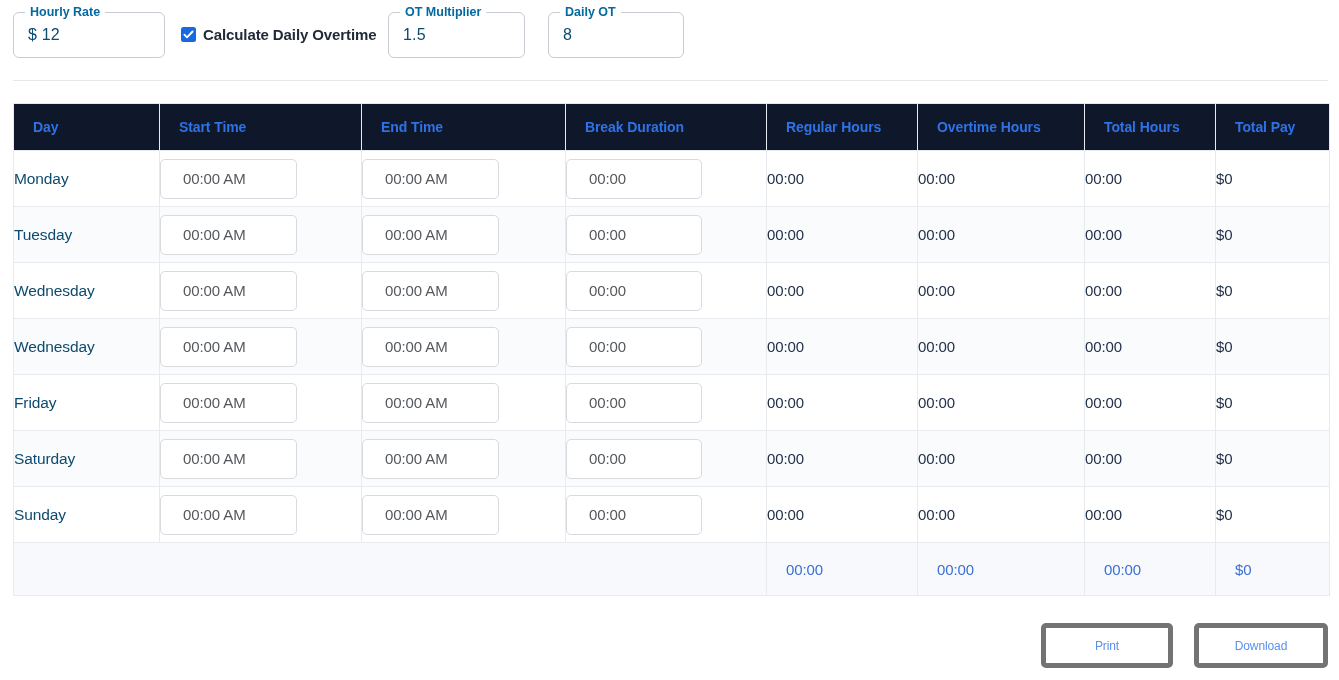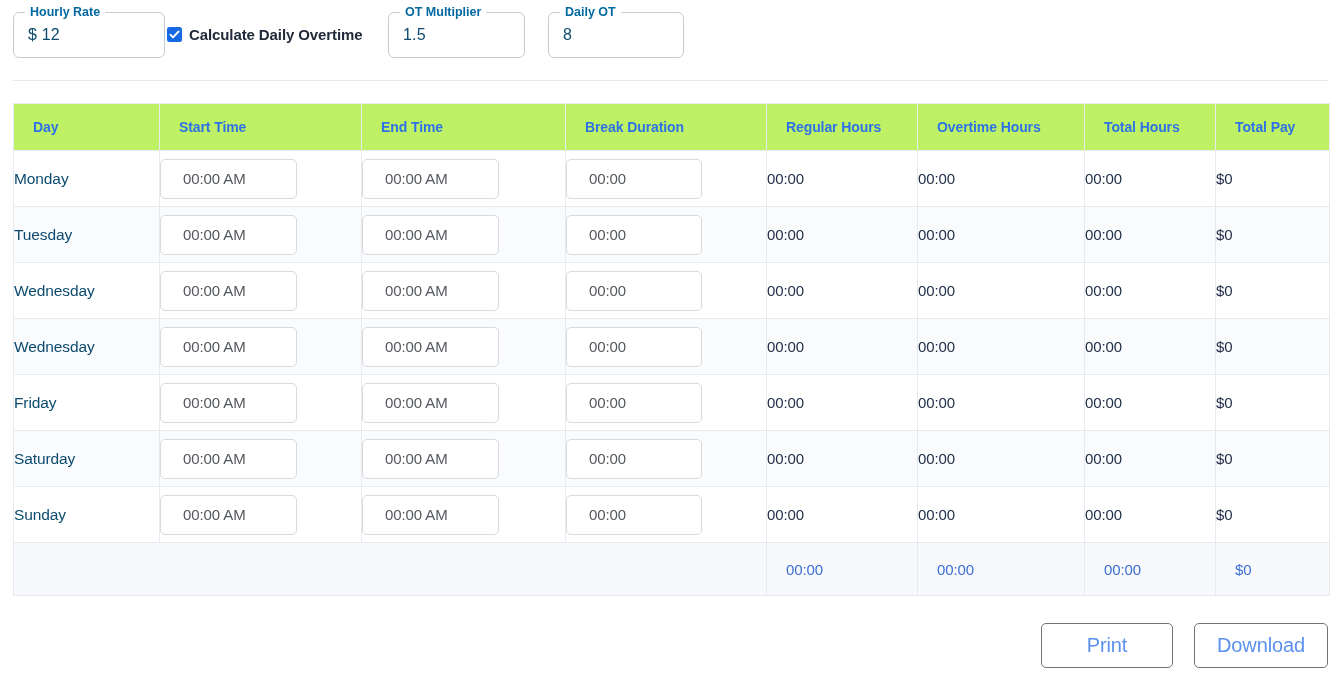--- a/index.html
+++ b/index.html
@@ -52,21 +52,21 @@
     letter-spacing: 0.2px;
     white-space: nowrap;
   }
 
   #field-hourly-rate { left: 13px; width: 152px; }
   #field-ot-multiplier { left: 388px; width: 137px; }
   #field-daily-ot { left: 548px; width: 136px; }
 
   .checkbox-group {
     position: absolute;
-    left: 167px;
+    left: 181px;
     top: 26px;
     display: flex;
     align-items: center;
     gap: 7px;
   }
   .cb-box {
     width: 15px;
     height: 15px;
     background: #1668e3;
     border-radius: 2.5px;
@@ -110,21 +110,21 @@
     text-align: left;
     vertical-align: middle;
   }
   table.sheet thead th {
     height: 47px;
     padding: 0 0 0 19px;
     font-size: 14px;
     font-weight: bold;
     color: #2f72e6;
     letter-spacing: -0.1px;
-    background: #bef264;
+    background: #0f172a;
   }
   table.sheet tbody tr.data-row { height: 56px; }
   table.sheet tbody tr.data-row.odd  td { background: #ffffff; }
   table.sheet tbody tr.data-row.even td { background: #fafbfc; }
 
   td.day-cell {
     padding-left: 19px;
     font-size: 15.5px;
     color: #0c4a6e;
     letter-spacing: -0.1px;
@@ -165,25 +165,25 @@
   
   .footer-actions {
     position: absolute;
     right: 11px;
     top: 623px;
     display: flex;
     gap: 21px;
   }
   .outlined-btn {
     height: 45px;
-    border: 1px solid #737373;
+    border: 5px solid #737373;
     border-radius: 5px;
     background: #ffffff;
     color: #5b90ee;
-    font-size: 20px;
+    font-size: 12px;
     font-family: "Liberation Sans", sans-serif;
     letter-spacing: -0.1px;
     display: flex;
     align-items: center;
     justify-content: center;
     cursor: pointer;
     padding: 0;
   }
   #btn-print { width: 132px; }
   #btn-download { width: 134px; }

